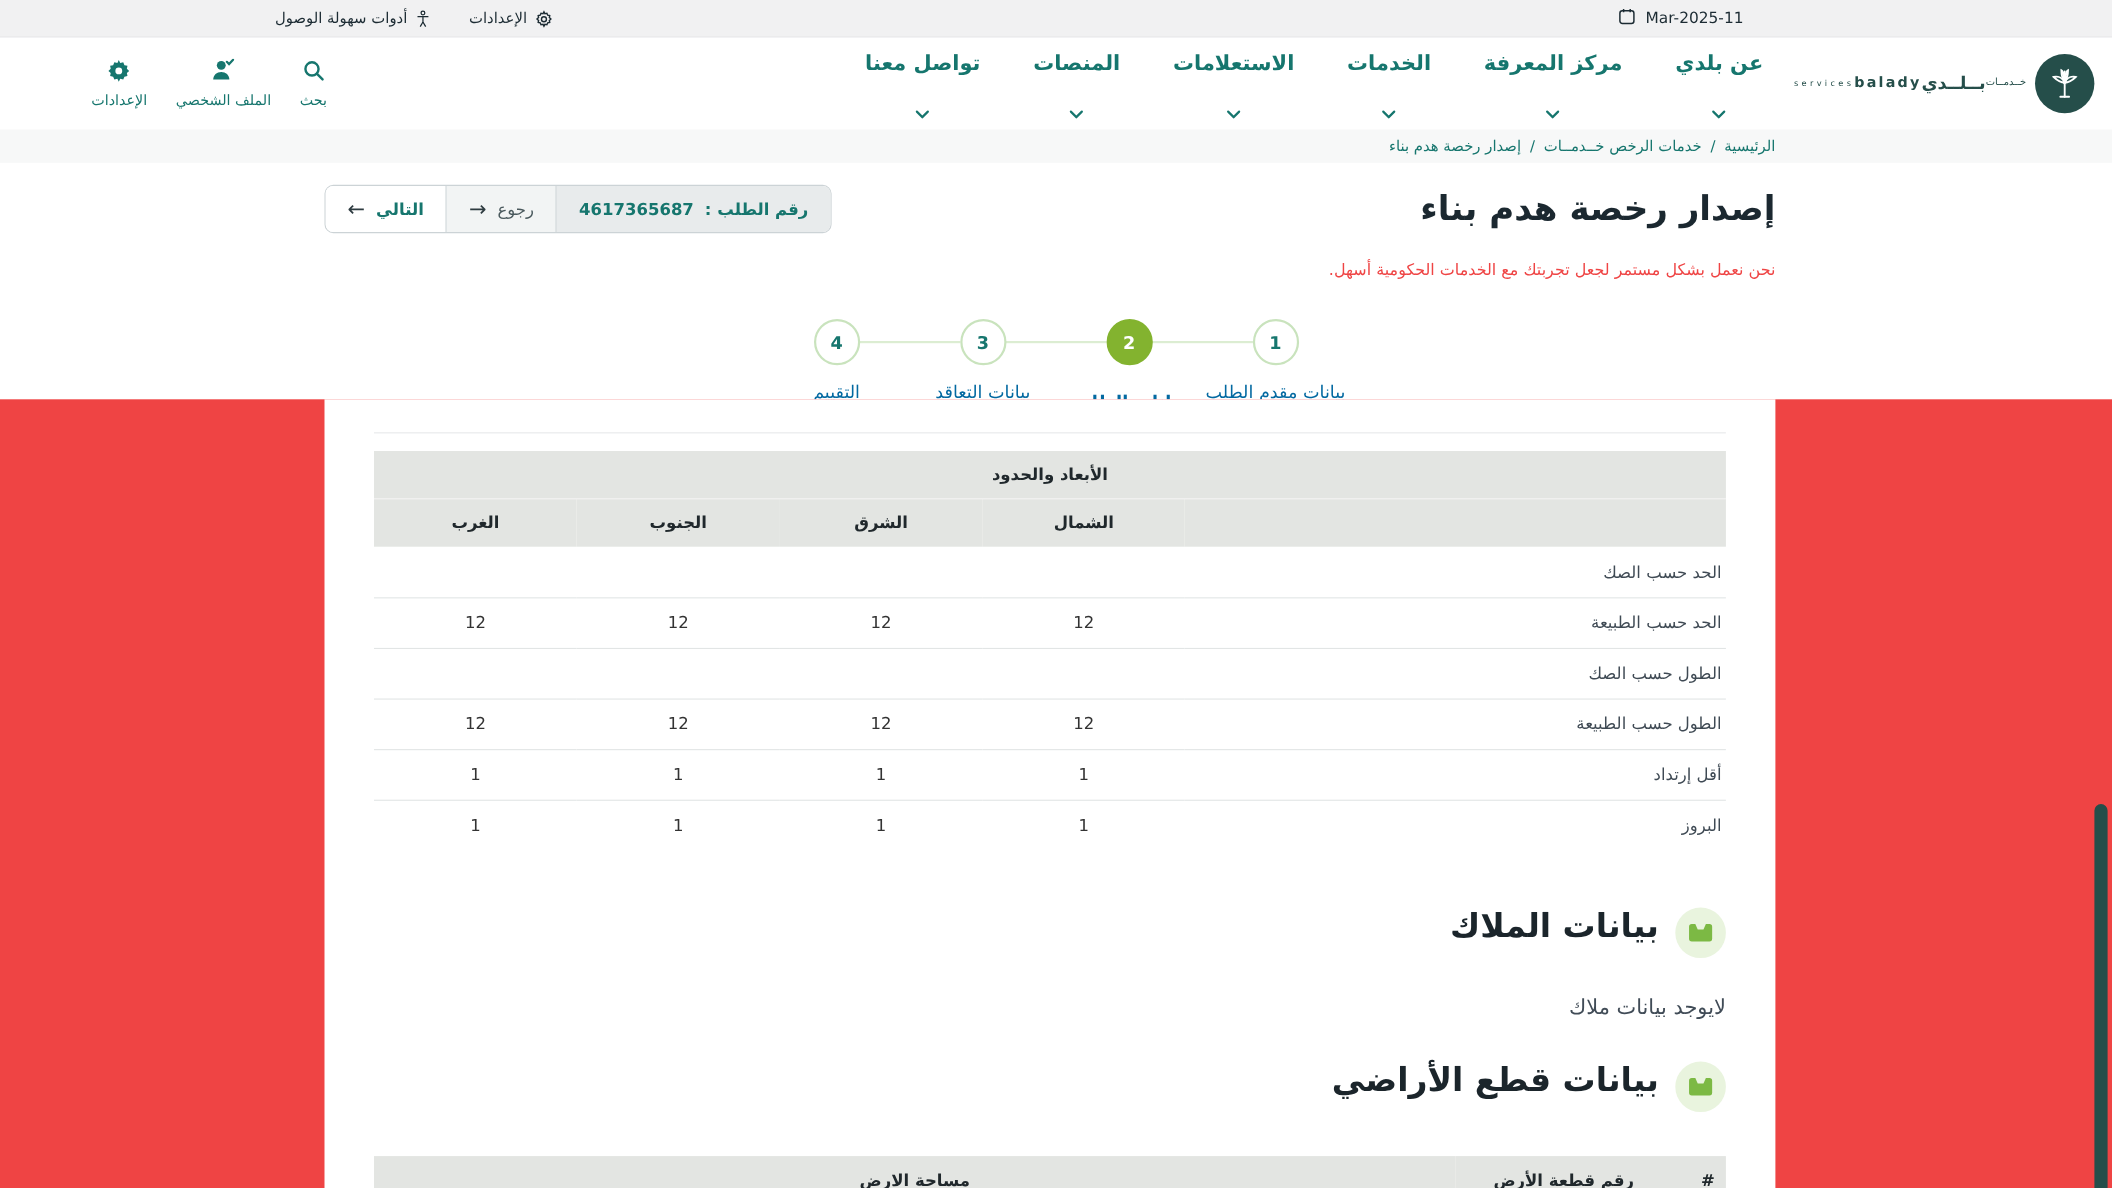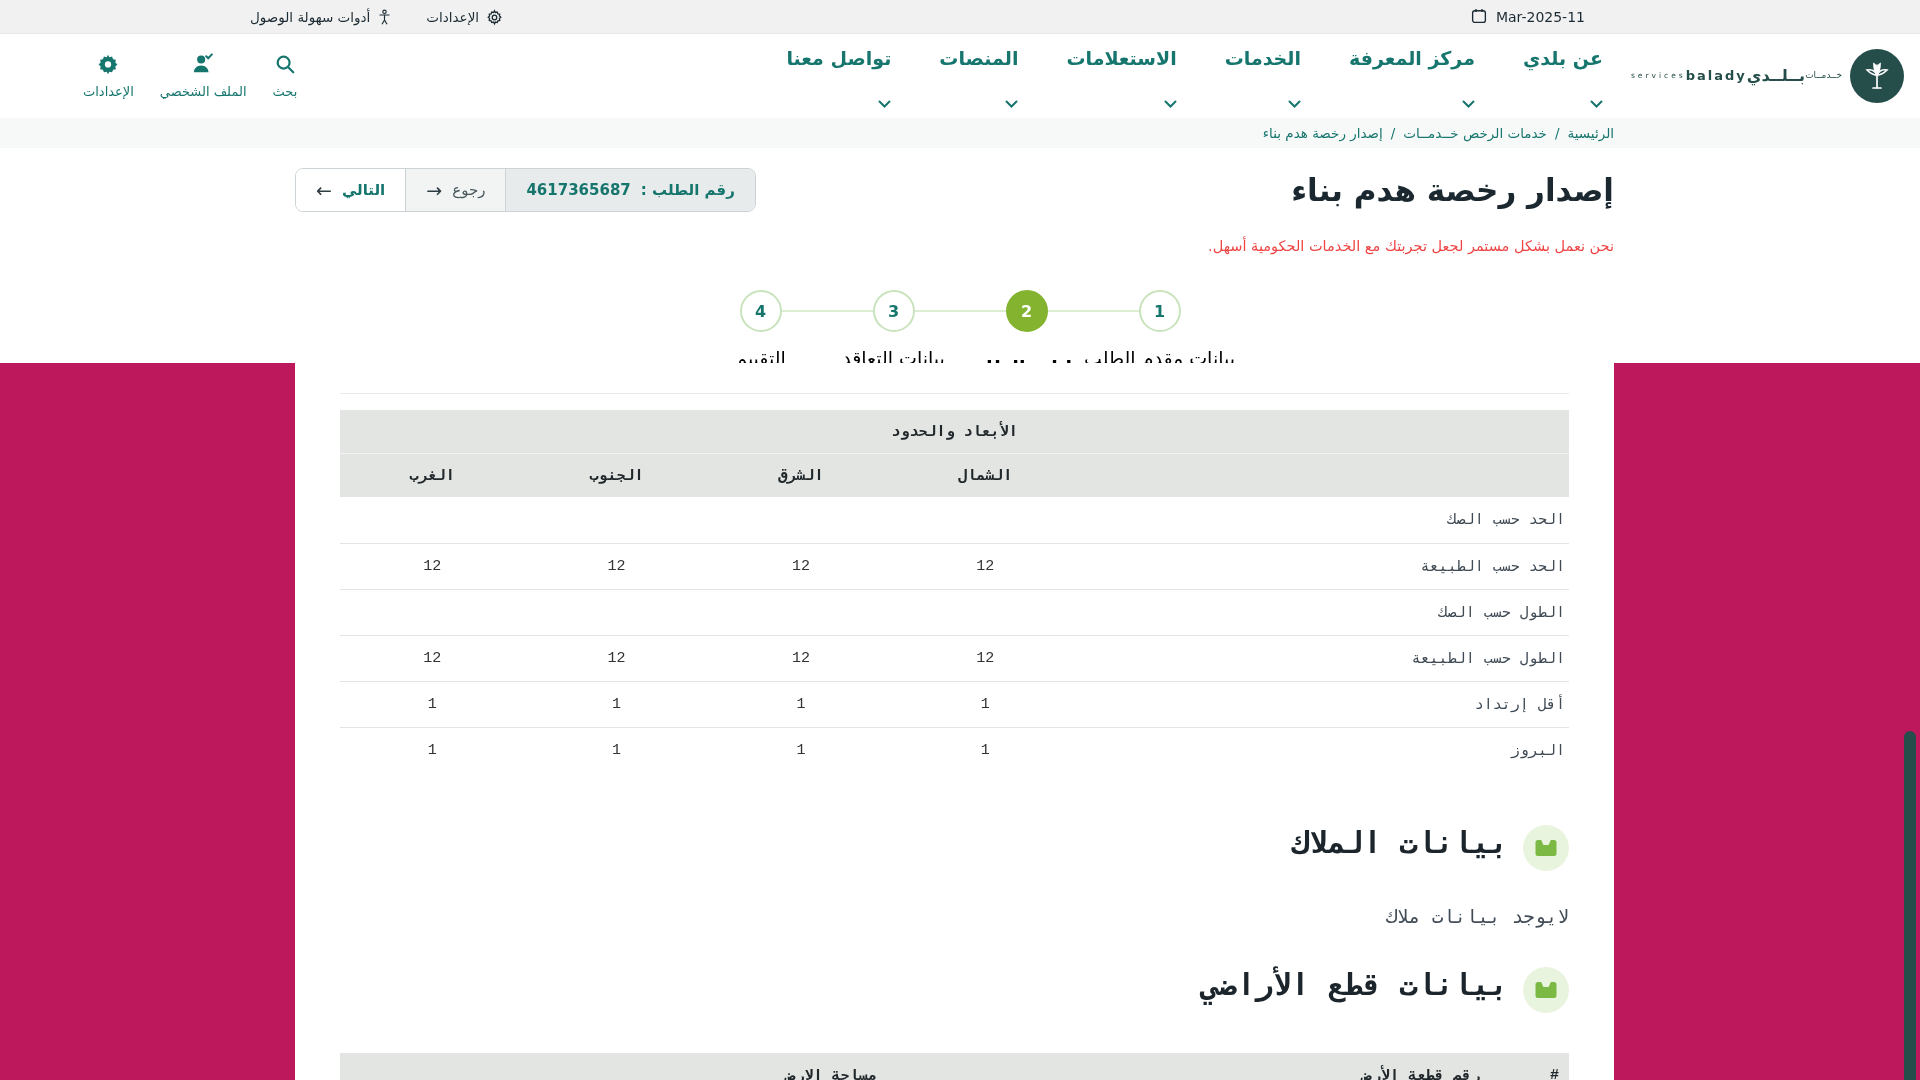--- a/index.html
+++ b/index.html
@@ -37,21 +37,21 @@
   .logo-circle {
     width: 54px; height: 54px; border-radius: 50%; background: #254e4a;
     display: flex; align-items: center; justify-content: center; flex: 0 0 auto;
   }
   .logo-text { display: flex; flex-direction: row; align-items: center; color: #254e4a; line-height: 1.05; }
   .logo-ar-small { font-size: 9px; letter-spacing: 1px; }
   .logo-ar-name  { font-size: 16px; font-weight: bold; }
   .logo-en-name  { font-size: 13px; letter-spacing: 2px; font-weight: bold; }
   .logo-en-sub   { font-size: 7.5px; letter-spacing: 3px; }
   .nav-menu { display: flex; align-items: flex-start; gap: 48px; margin-right: 28px; margin-top: 6px; }
-  .nav-item { display: flex; flex-direction: column; gap: 24px; cursor: pointer; }
+  .nav-item { display: flex; flex-direction: column; align-items: center; gap: 24px; cursor: pointer; }
   .nav-item .nav-label { font-size: 19px; font-weight: bold; color: #16766e; white-space: nowrap; }
   .nav-actions { margin-right: auto; display: flex; align-items: center; gap: 26px; padding-left: 28px; }
   .nav-action { display: flex; flex-direction: column; align-items: center; gap: 5px; cursor: pointer; }
   .nav-action .na-label { font-size: 13px; color: #16766e; white-space: nowrap; }
   
   .crumb-strip {
     height: 30px; background: #f7f8f8; display: flex; align-items: center;
     padding-left: 300px; padding-right: 306px;
   }
   .breadcrumb { display: flex; align-items: center; gap: 8px; font-size: 13.5px; }
@@ -81,27 +81,26 @@
   .step .circle {
     width: 42px; height: 42px; border-radius: 50%; background: #fff;
     border: 2px solid #c9e3bd; color: #16766e; font-weight: bold; font-size: 16px;
     display: flex; align-items: center; justify-content: center; z-index: 1; cursor: pointer;
   }
   .step.active .circle { background: #83b32f; border-color: #83b32f; color: #fff; }
   .step:not(:last-child)::after {
     content: ""; position: absolute; top: 20px; left: -46px; width: 92px; height: 2px;
     background: #dcedd2;
   }
-  .step .slabel { margin-top: 15px; font-size: 19px; color: #000000; white-space: nowrap; }
+  .step .slabel { margin-top: 15px; font-size: 16px; color: #0369a1; white-space: nowrap; }
   .step.active .slabel { font-weight: bold; margin-top: 24px; }
   
   .scroll-area {
     position: absolute; top: 363px; left: 0; right: 0; bottom: 0;
-    background: #be185d;
-    font-family: Liberation Mono, monospace;
+    background: #ef4444;
   }
   .card {
     position: absolute; top: 0; bottom: 0; right: 306px; width: 1319px;
     background: #fff; padding: 0 45px;
   }
   .card-divider { margin-top: 30px; height: 1px; background: #e7e9ea; }
   
   table.dim { width: 100%; border-collapse: collapse; margin-top: 16px; }
   table.dim thead th { background: #e3e5e2; font-size: 15px; font-weight: bold; color: #20282c; }
   table.dim thead tr.t-title th { height: 43px; text-align: center; border-bottom: 1px solid #f2f3f2; }

